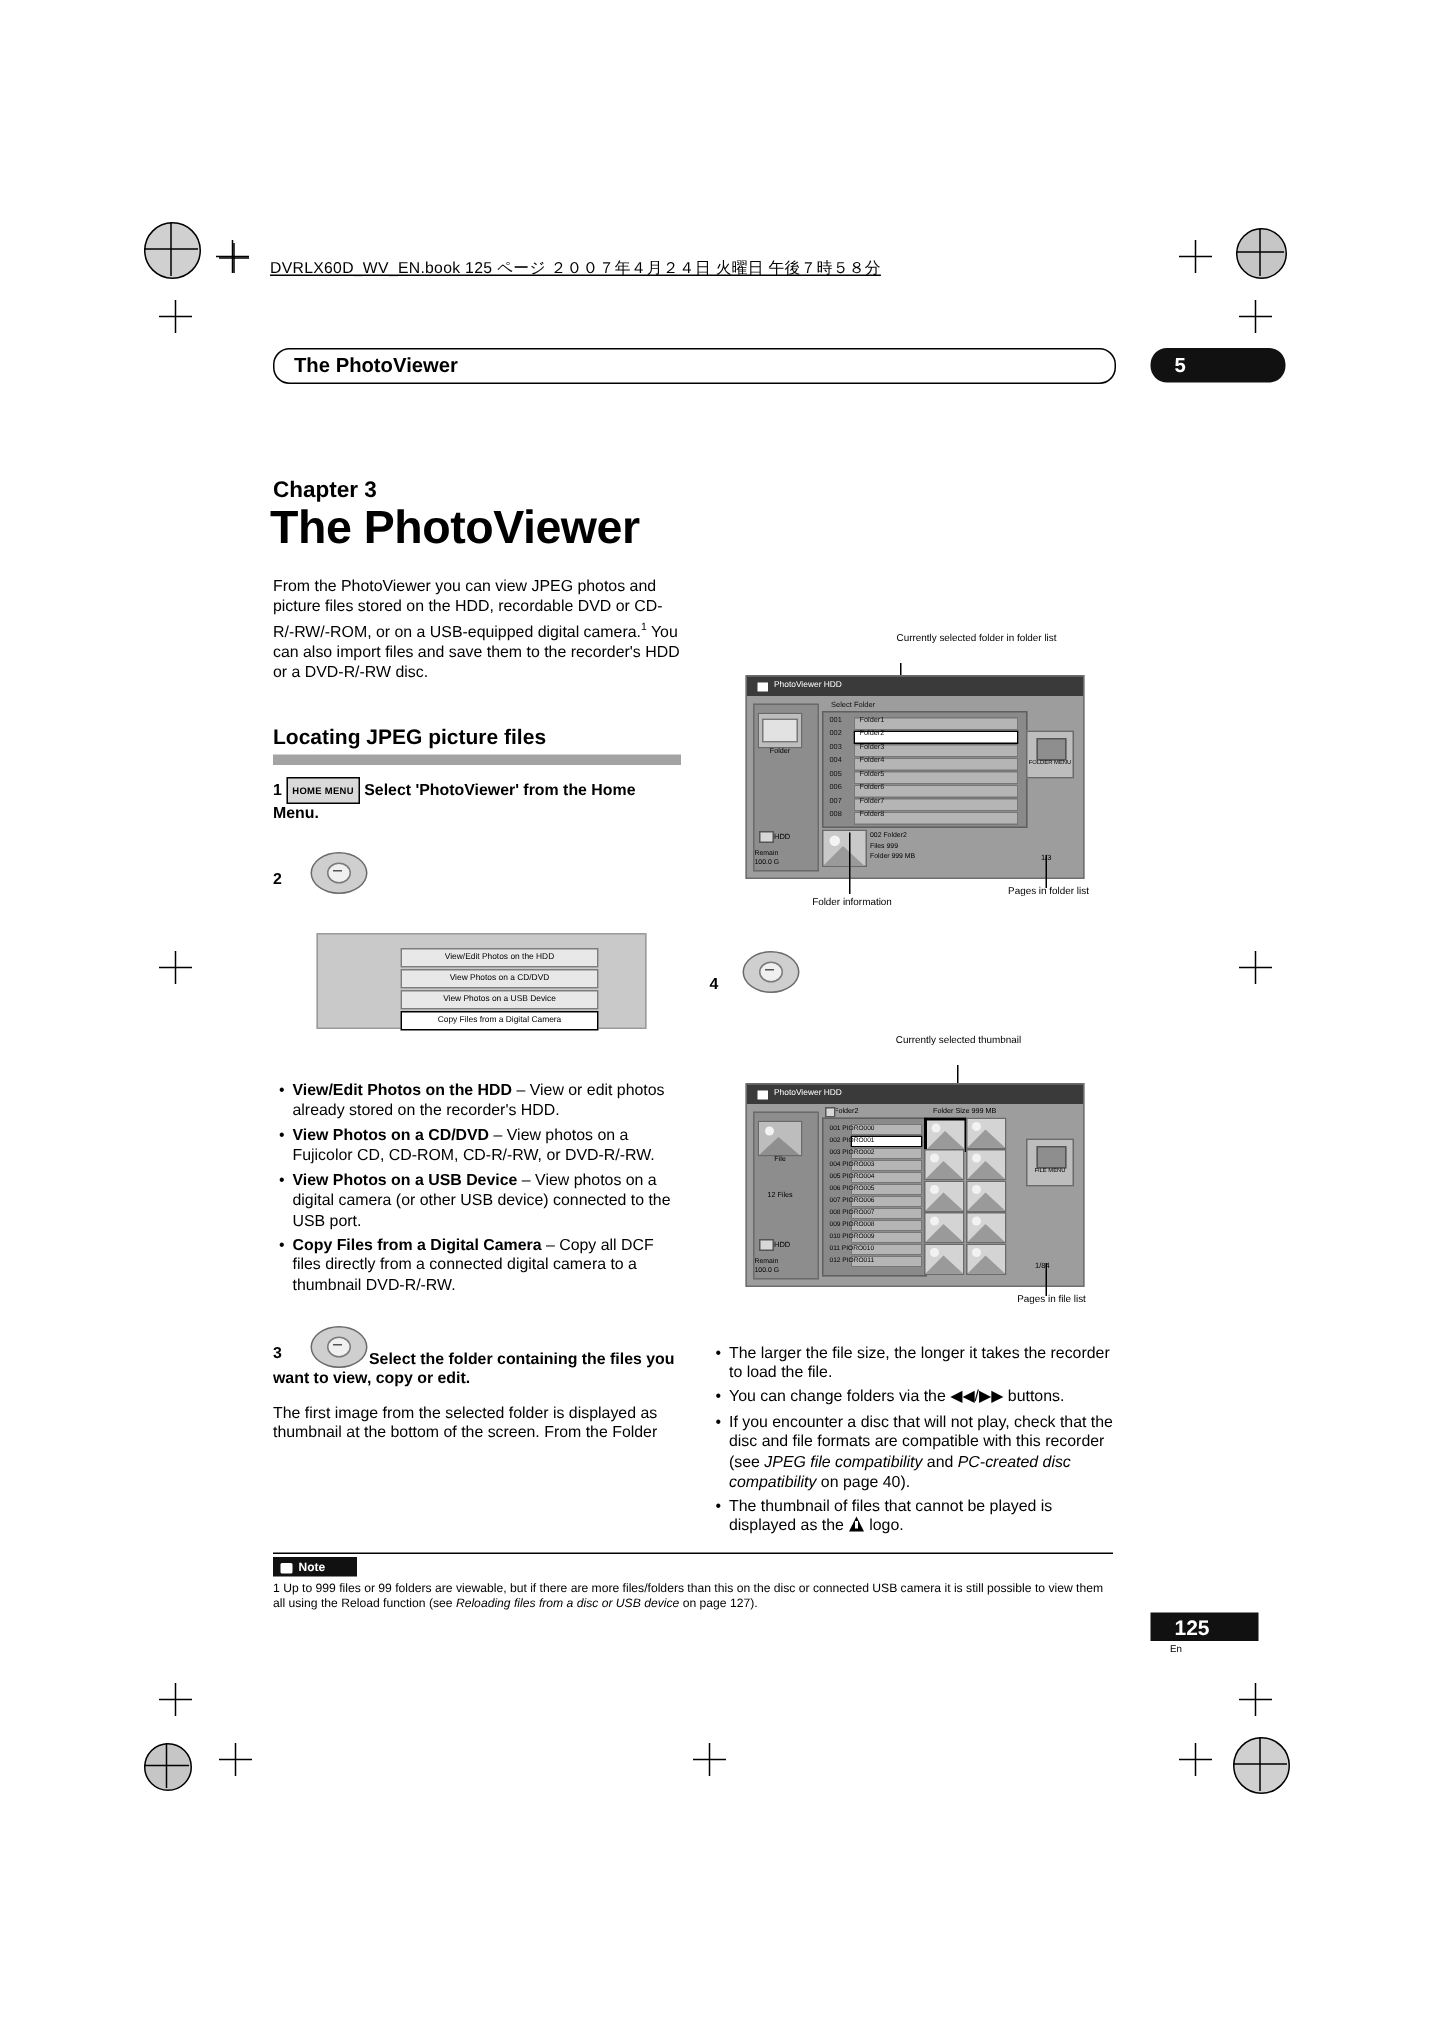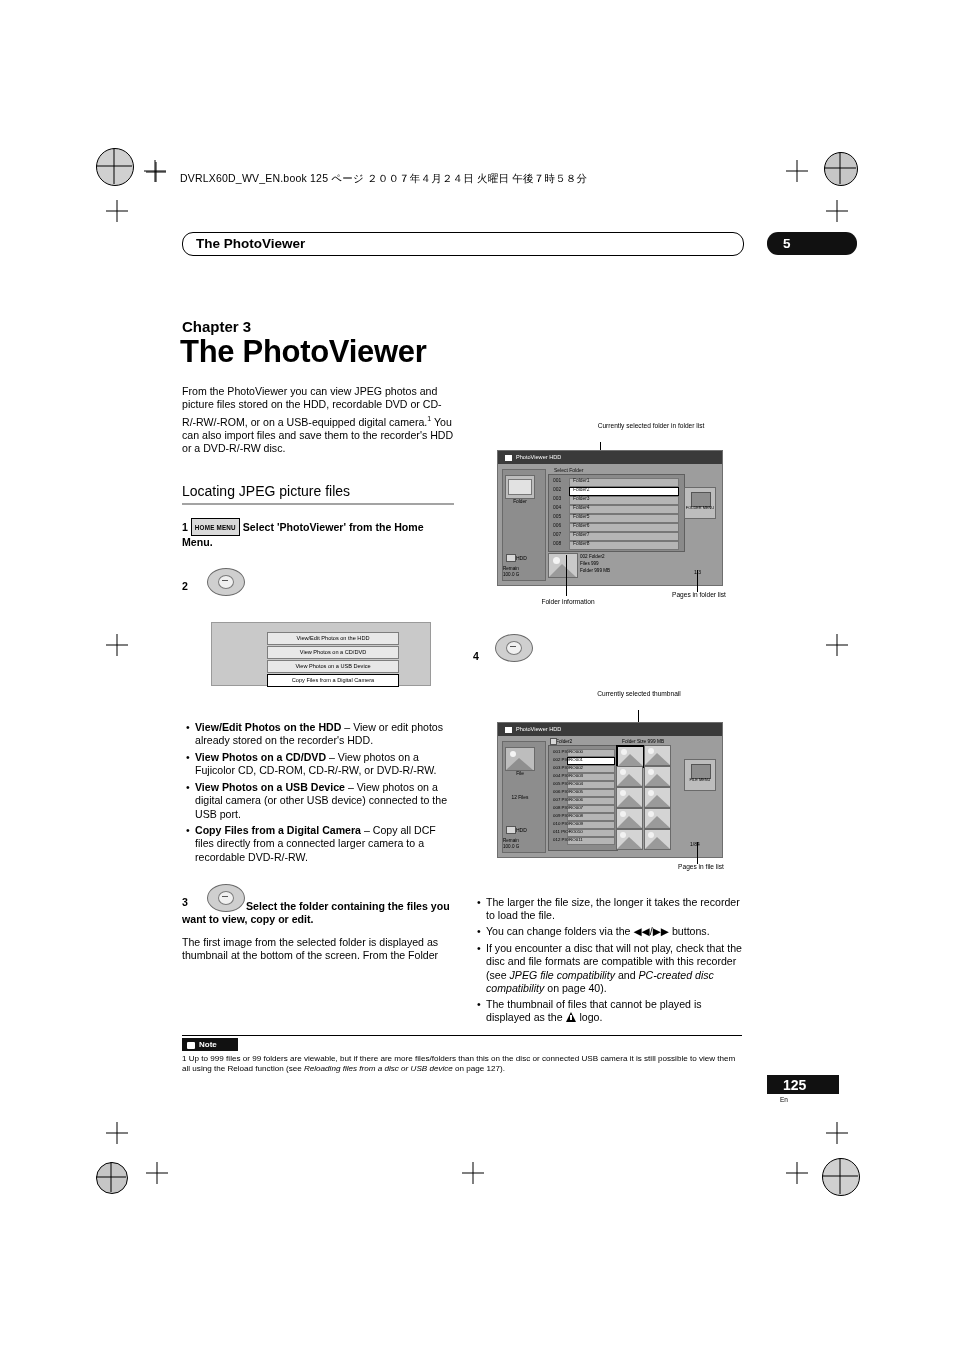--- a/index.html
+++ b/index.html
@@ -18,21 +18,21 @@
   .hdr-title{position:absolute;left:196px;top:236px;font-size:13.5px;font-weight:bold;}
   .hdr-chap{position:absolute;left:767px;top:232px;width:90px;height:23px;background:#111;border-radius:11px;}
   .hdr-chap span{position:absolute;left:16px;top:4px;color:#fff;font-size:13.5px;font-weight:bold;}
 
   
   .chaplabel{position:absolute;left:182px;top:318px;font-size:15px;font-weight:bold;}
   .chaptitle{position:absolute;left:180px;top:334px;font-size:31px;font-weight:bold;letter-spacing:-.3px;}
   .intro{position:absolute;left:182px;top:385px;width:272px;font-size:10.6px;line-height:13.4px;}
   sup{font-size:7px;vertical-align:super;}
 
-  .sec-h{position:absolute;left:182px;top:483px;width:272px;font-size:14px;font-weight:normal;padding-bottom:4px;border-bottom:2px solid #a3a3a3;}
+  .sec-h{position:absolute;left:182px;top:483px;width:272px;font-size:14px;font-weight:bold;padding-bottom:4px;border-bottom:7px solid #a3a3a3;}
 
   .step{position:absolute;font-size:10.6px;line-height:13.4px;}
   .stepnum{font-weight:bold;}
   .bold{font-weight:bold;}
   .ital{font-style:italic;}
 
   .homemenu-btn{display:inline-block;border:1px solid #000;background:#d9d9d9;font-size:6.3px;font-weight:bold;padding:1.5px 3px;vertical-align:1.5px;letter-spacing:.2px;}
 
   
   .joy{position:absolute;width:36px;height:26px;}
@@ -129,21 +129,21 @@
   <div class="circ" style="left:822px;top:1158px;width:36px;height:36px;background:#d0d0d0;"></div>
   <div class="crosshair" style="left:822px;top:1158px;width:36px;height:36px;"></div>
 
   <div class="crosshair" style="left:146px;top:1162px;width:22px;height:22px;"></div>
   <div class="crosshair" style="left:462px;top:1162px;width:22px;height:22px;"></div>
   <div class="crosshair" style="left:786px;top:1162px;width:22px;height:22px;"></div>
 
   <div class="crosshair" style="left:146px;top:160px;width:0;height:0;"></div>
 
   <div class="crosshair" style="left:146px;top:162px;width:20px;height:20px;"></div>
-  <div class="bookline" style="left:180px;top:172px;">DVRLX60D_WV_EN.book  125 ページ  ２００７年４月２４日   火曜日   午後７時５８分</div>
+  <div class="bookline" style="left:180px;top:172px;text-decoration:underline;">DVRLX60D_WV_EN.book  125 ページ  ２００７年４月２４日   火曜日   午後７時５８分</div>
 
   <div class="hdr-bar"></div>
   <div class="hdr-title">The PhotoViewer</div>
   <div class="hdr-chap">
       <span>5</span>
     </div>
 
   <div class="chaplabel">Chapter 3</div>
   <div class="chaptitle">The PhotoViewer</div>
 
@@ -180,21 +180,21 @@
   <div class="bul" style="left:186px;top:751px;width:268px;">
     <span class="dot">•</span>
     <span class="txt"><span class="bold">View Photos on a CD/DVD</span><span> – View photos on a Fujicolor CD, CD-ROM, CD-R/-RW, or DVD-R/-RW.</span></span>
   </div>
   <div class="bul" style="left:186px;top:781px;width:268px;">
     <span class="dot">•</span>
     <span class="txt"><span class="bold">View Photos on a USB Device</span><span> – View photos on a digital camera (or other USB device) connected to the USB port.</span></span>
   </div>
   <div class="bul" style="left:186px;top:824px;width:268px;">
     <span class="dot">•</span>
-    <span class="txt"><span class="bold">Copy Files from a Digital Camera</span><span> – Copy all DCF files directly from a connected larger camera to a recordable DVD-R/-RW.</span></span>
+    <span class="txt"><span class="bold">Copy Files from a Digital Camera</span><span> – Copy all DCF files directly from a connected digital camera to a thumbnail DVD-R/-RW.</span></span>
   </div>
 
   <div class="step" style="left:182px;top:896px;"><span class="stepnum">3</span></div>
   <div class="joy" style="left:207px;top:884px;">
     <div class="outer"></div>
       <div class="inner"></div>
       <div class="bar"></div>
   </div>
   <div class="step bold" style="left:182px;top:900px;width:272px;text-indent:64px;">Select the folder containing the files you want to view, copy or edit.</div>
   <div class="step" style="left:182px;top:936px;width:272px;">The first image from the selected folder is displayed as thumbnail at the bottom of the screen. From the Folder</div>

